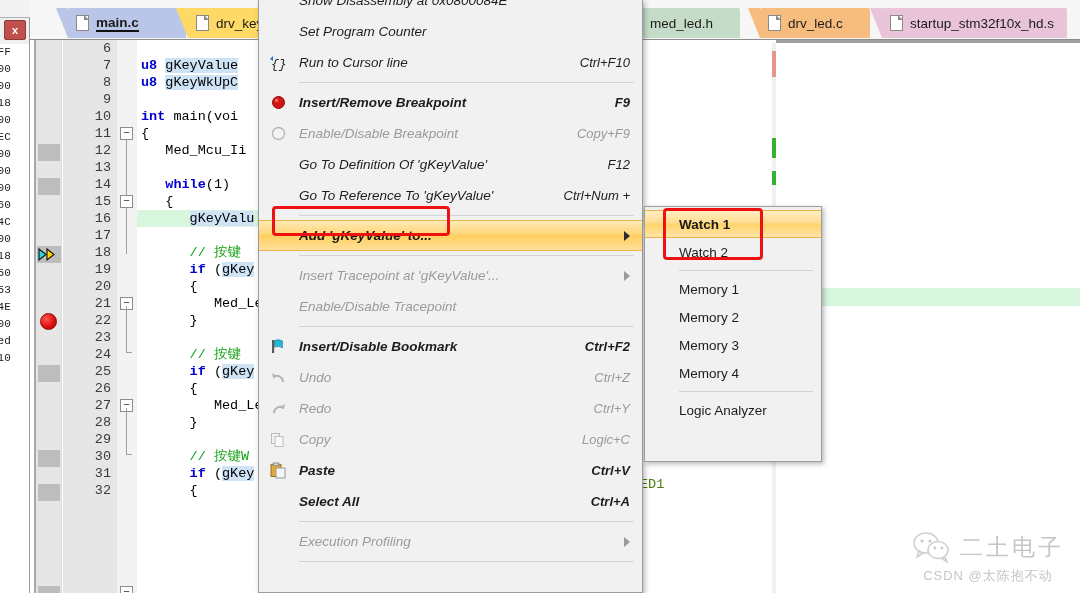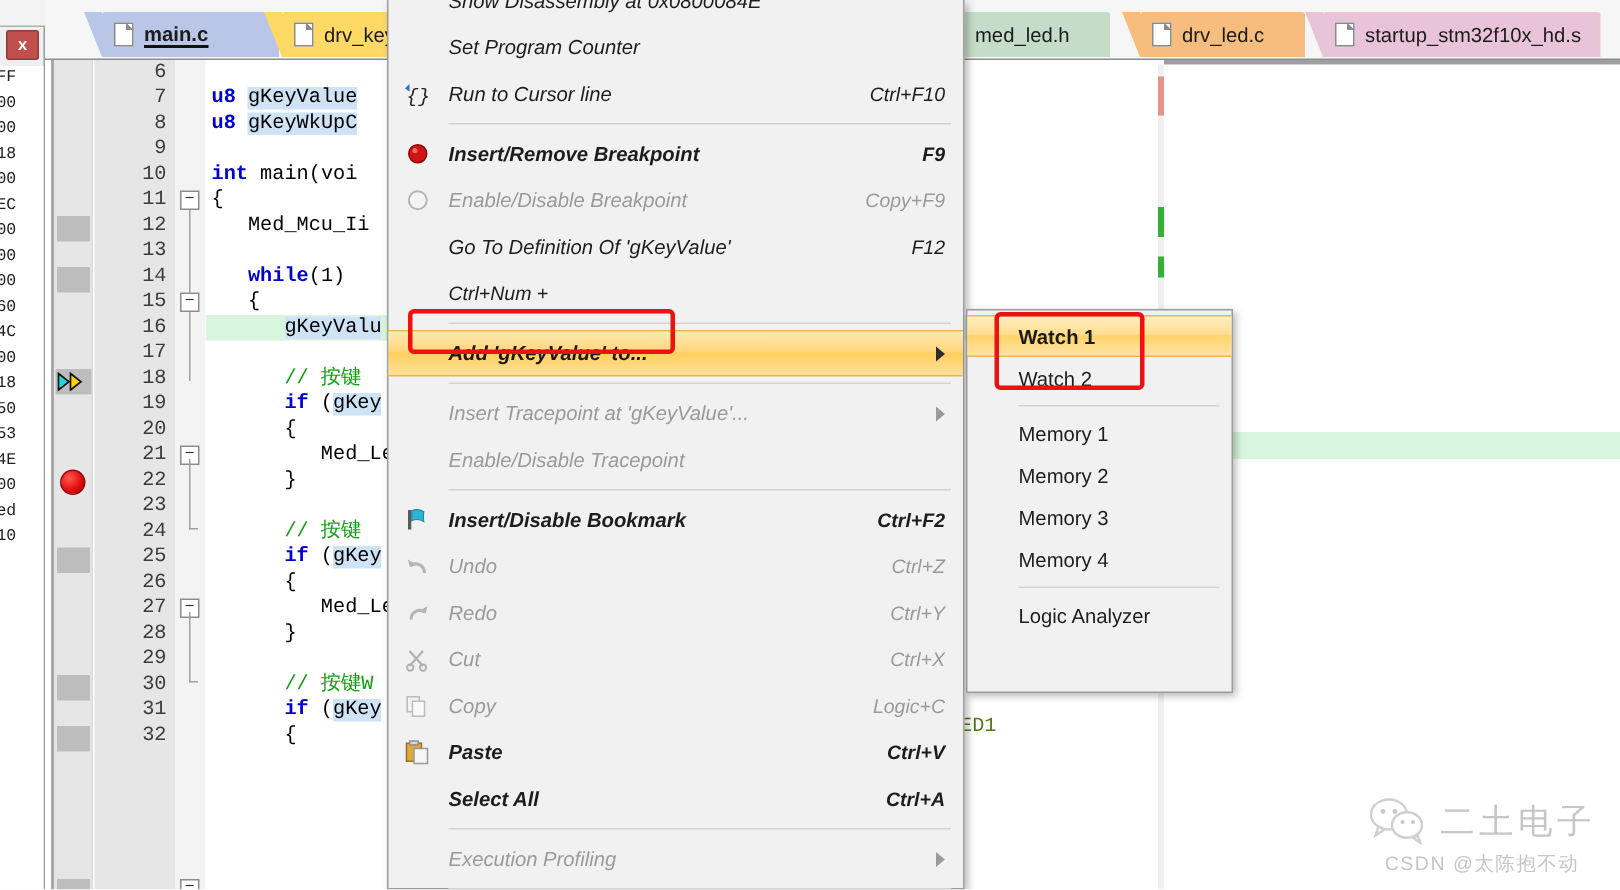--- a/index.html
+++ b/index.html
@@ -413,20 +413,21 @@
             </svg>
           </span>
           <span class="mi-label">Enable/Disable Breakpoint</span>
           <span class="mi-accel">Copy+F9</span>
         </div>
         <div class="mi">
           <span class="mi-label">Go To Definition Of 'gKeyValue'</span>
           <span class="mi-accel">F12</span>
         </div>
         <div class="mi">
+          <span class="mi-label">Go To Reference To 'gKeyValue'</span>
           <span class="mi-accel">Ctrl+Num +</span>
         </div>
         <div class="sep"></div>
         <div class="mi highlight bold">
           <span class="mi-label">Add 'gKeyValue' to...</span>
           <span class="mi-sub"></span>
         </div>
         <div class="sep"></div>
         <div class="mi disabled">
           <span class="mi-label">Insert Tracepoint at 'gKeyValue'...</span>
@@ -458,32 +459,20 @@
         </div>
         <div class="mi disabled">
           <span class="mi-ico">
             <svg width="17" height="15" viewBox="0 0 17 15">
               <path d="M4 12 a6 6 0 0 1 9.5 -5" fill="none" stroke="#b5b5b5" stroke-width="2"></path>
               <path d="M15 3 L13.8 8 L9 6.6 Z" fill="#b5b5b5"></path>
             </svg>
           </span>
           <span class="mi-label">Redo</span>
           <span class="mi-accel">Ctrl+Y</span>
-        </div>
-        <div class="mi disabled">
-          <span class="mi-ico">
-            <svg width="16" height="16" viewBox="0 0 16 16">
-              <line x1="3" y1="2" x2="12" y2="12" stroke="#b0b0b0" stroke-width="1.4"></line>
-              <line x1="12" y1="2" x2="3" y2="12" stroke="#b0b0b0" stroke-width="1.4"></line>
-              <circle cx="3.5" cy="13" r="2.1" fill="none" stroke="#b0b0b0" stroke-width="1.3"></circle>
-              <circle cx="12" cy="13" r="2.1" fill="none" stroke="#b0b0b0" stroke-width="1.3"></circle>
-            </svg>
-          </span>
-          <span class="mi-label">Cut</span>
-          <span class="mi-accel">Ctrl+X</span>
         </div>
         <div class="mi disabled">
           <span class="mi-ico">
             <svg width="16" height="16" viewBox="0 0 16 16">
               <rect x="1.5" y="1.5" width="8" height="10" fill="#f2f2f2" stroke="#bcbcbc"></rect>
               <rect x="5" y="4.5" width="8" height="10" fill="#fafafa" stroke="#bcbcbc"></rect>
             </svg>
           </span>
           <span class="mi-label">Copy</span>
           <span class="mi-accel">Logic+C</span>

